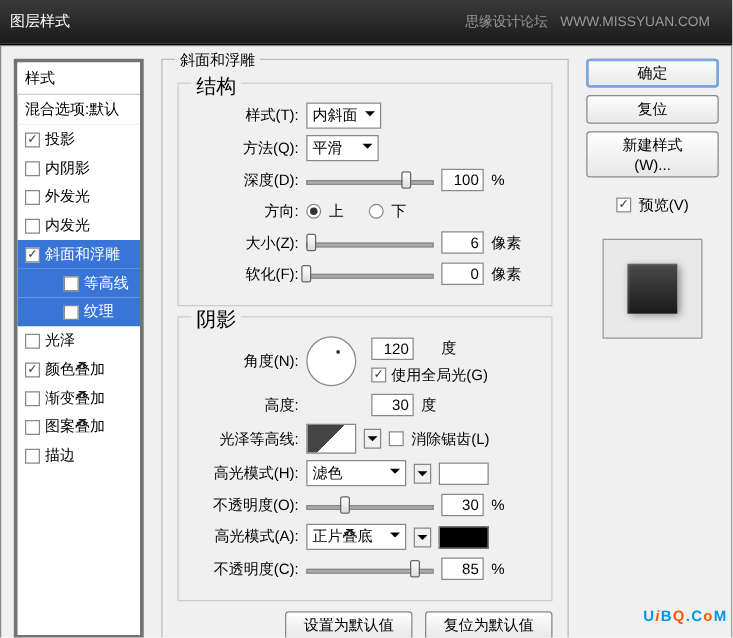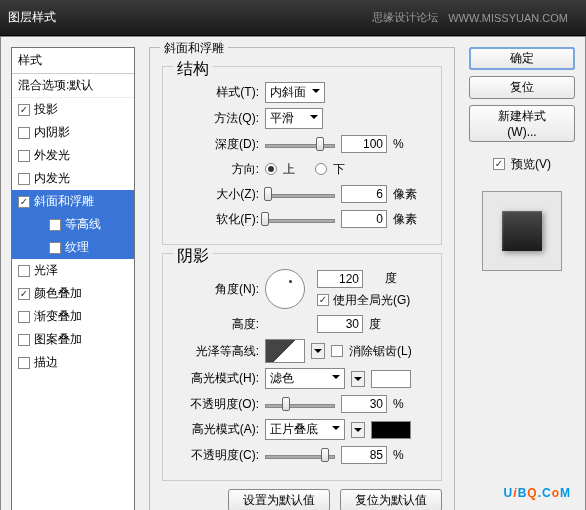--- a/index.html
+++ b/index.html
@@ -1,21 +1,21 @@
 <!DOCTYPE html>
 <html><head>
 <meta charset="utf-8">
 <style>
 * { box-sizing: border-box; margin: 0; padding: 0; font-family: "Microsoft YaHei", SimSun, sans-serif; font-size: 12px; }
 body { background: #fff; width: 586px; height: 510px; position: relative; }
 .titlebar { background: linear-gradient(#3a3a3a, #1a1a1a); height: 36px; display: flex; align-items: center; padding: 0 8px; color: #fff; border-bottom: 1px solid #000; }
 .titlebar .title { flex: 1; }
 .titlebar .forum { color: #999; font-size: 11px; margin-right: 10px; }
 .dialog { background: #f0f0f0; border: 1px solid #888; height: 486px; display: flex; padding: 10px; gap: 10px; }
-.styles-panel { width: 124px; border: 1px solid #737373; background: #fff; }
+.styles-panel { width: 104px; border: 3px solid #737373; background: #fff; }
 .styles-header { border-bottom: 1px solid #ccc; padding: 4px 6px; background: #fff; }
 .style-item { padding: 3px 6px; display: flex; align-items: center; gap: 4px; }
 .style-item.blend { border-bottom: 1px solid #eee; }
 .style-item.selected { background: #3875d7; color: #fff; }
 .style-item.child { padding-left: 37px; }
 .cb { width: 12px; height: 12px; border: 1px solid #888; background: #fff; display: inline-flex; align-items: center; justify-content: center; font-size: 10px; line-height: 1; }
 .cb.checked::after { content: "✓"; color: #333; font-size: 10px; }
 .style-item.selected .cb.checked::after { color: #333; }
 .style-item.selected .cb { background: #fff; }
 .center { flex: 1; padding: 0 4px; }
@@ -25,37 +25,37 @@
 .sub-title { position: absolute; top: -8px; left: 10px; background: #f0f0f0; padding: 0 4px; font-size: 16px; }
 .row { display: flex; align-items: center; margin: 5px 12px; gap: 6px; min-height: 20px; }
 .lbl { width: 72px; text-align: right; }
 .select { border: 1px solid #888; background: #fff; padding: 1px 18px 1px 4px; position: relative; min-width: 58px; }
 .select::after { content: ""; position: absolute; right: 4px; top: 50%; transform: translateY(-50%); border: 4px solid transparent; border-top-color: #000; }
 .dropdown-arrow { width: 14px; height: 16px; border: 1px solid #888; background: #f0f0f0; display: flex; align-items: center; justify-content: center; }
 .dropdown-arrow::after { content: ""; border: 4px solid transparent; border-top-color: #000; margin-top: 4px; }
 .slider { flex: 1; max-width: 130px; height: 16px; position: relative; }
 .slider::before { content: ""; position: absolute; left: 0; right: 0; top: 50%; height: 2px; background: #aaa; border: 1px solid #888; }
 .slider-thumb { position: absolute; top: 50%; transform: translate(-50%, -50%); width: 8px; height: 14px; background: linear-gradient(#fff,#ddd); border: 1px solid #666; border-radius: 2px; }
-.num { width: 46px; border: 1px solid #888; background: #fff; padding: 1px 3px; text-align: right; }
+.num { width: 34px; border: 1px solid #888; background: #fff; padding: 1px 3px; text-align: right; }
 .unit { width: 24px; }
 .radio { width: 12px; height: 12px; border: 1px solid #888; border-radius: 50%; background: #fff; display: inline-flex; align-items: center; justify-content: center; }
 .radio.checked::after { content: ""; width: 6px; height: 6px; background: #333; border-radius: 50%; }
 .angle-ctrl { width: 40px; height: 40px; border: 1px solid #888; border-radius: 50%; position: relative; background: #fff; }
 .angle-ctrl::after { content: ""; position: absolute; width: 3px; height: 3px; background: #333; top: 25%; left: 60%; border-radius: 50%; }
 .swatch { width: 40px; height: 18px; border: 1px solid #888; background: #fff; }
 .swatch.black { background: #000; }
 .contour { width: 40px; height: 24px; border: 1px solid #888; background: linear-gradient(135deg, #444 50%, #fff 50%); }
 .footer-btns { display: flex; gap: 10px; justify-content: flex-end; margin-top: 8px; }
 .btn { border: 1px solid #888; background: linear-gradient(#fdfdfd,#e8e8e8); padding: 2px 14px; border-radius: 3px; cursor: pointer; }
 .right { width: 106px; display: flex; flex-direction: column; gap: 6px; align-items: stretch; }
 .right .btn { width: 100%; text-align: center; }
 .btn.focused { outline: 2px solid #7aa7e0; outline-offset: -2px; border-color: #5a8ad0; }
 .preview-box { width: 80px; height: 80px; border: 1px solid #999; background: #e8e8e8; display: flex; align-items: center; justify-content: center; margin: 6px auto; }
 .preview-swatch { width: 40px; height: 40px; background: linear-gradient(#4a4a4a,#1a1a1a); box-shadow: 2px 2px 6px rgba(0,0,0,0.4), inset 1px 1px 2px rgba(255,255,255,0.2); }
-.watermark { position: absolute; right: 15px; bottom: 6px; font-family: Arial, sans-serif; font-weight: bold; font-size: 26px; letter-spacing: 1px; }
+.watermark { position: absolute; right: 4px; bottom: 6px; font-family: Arial, sans-serif; font-weight: bold; font-size: 26px; letter-spacing: 1px; }
 .watermark .u { color: #0097e6; }
 .watermark .i { color: #ff5a00; font-style: italic; }
 .watermark .b { color: #0097e6; }
 .watermark .q { color: #ff5a00; }
 .watermark .dot { color: #0097e6; }
 .watermark .c { color: #0097e6; }
 .watermark .o { color: #ff5a00; }
 .watermark .m { color: #0097e6; }
 </style>
 </head>

